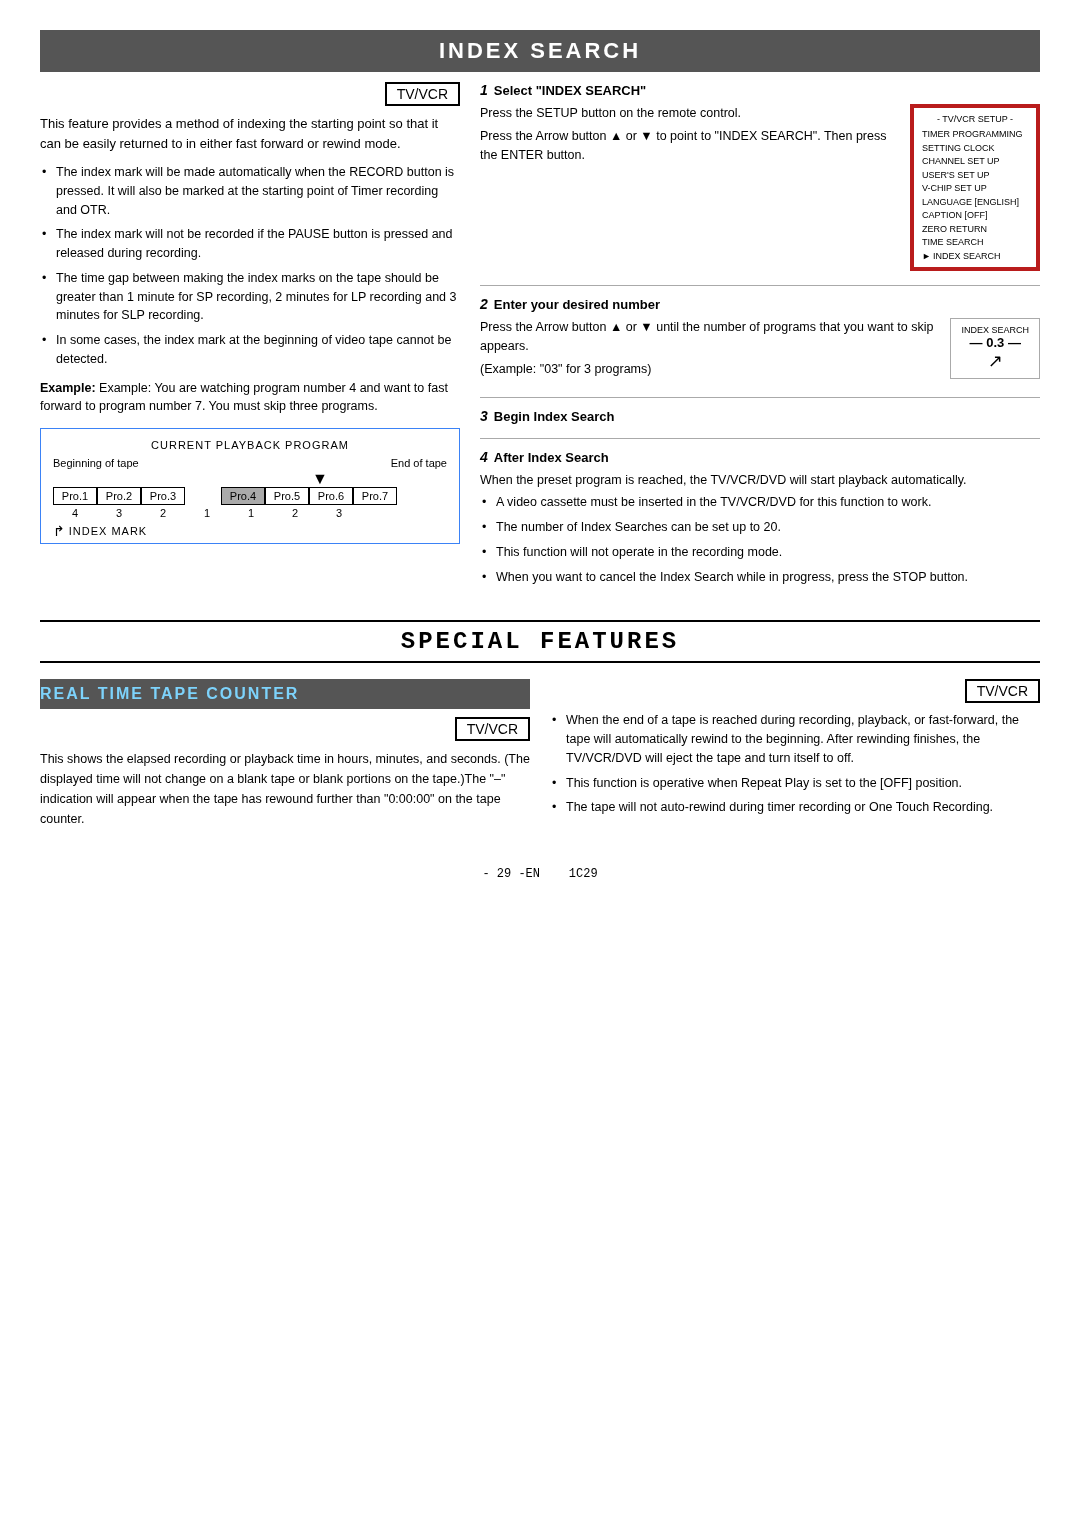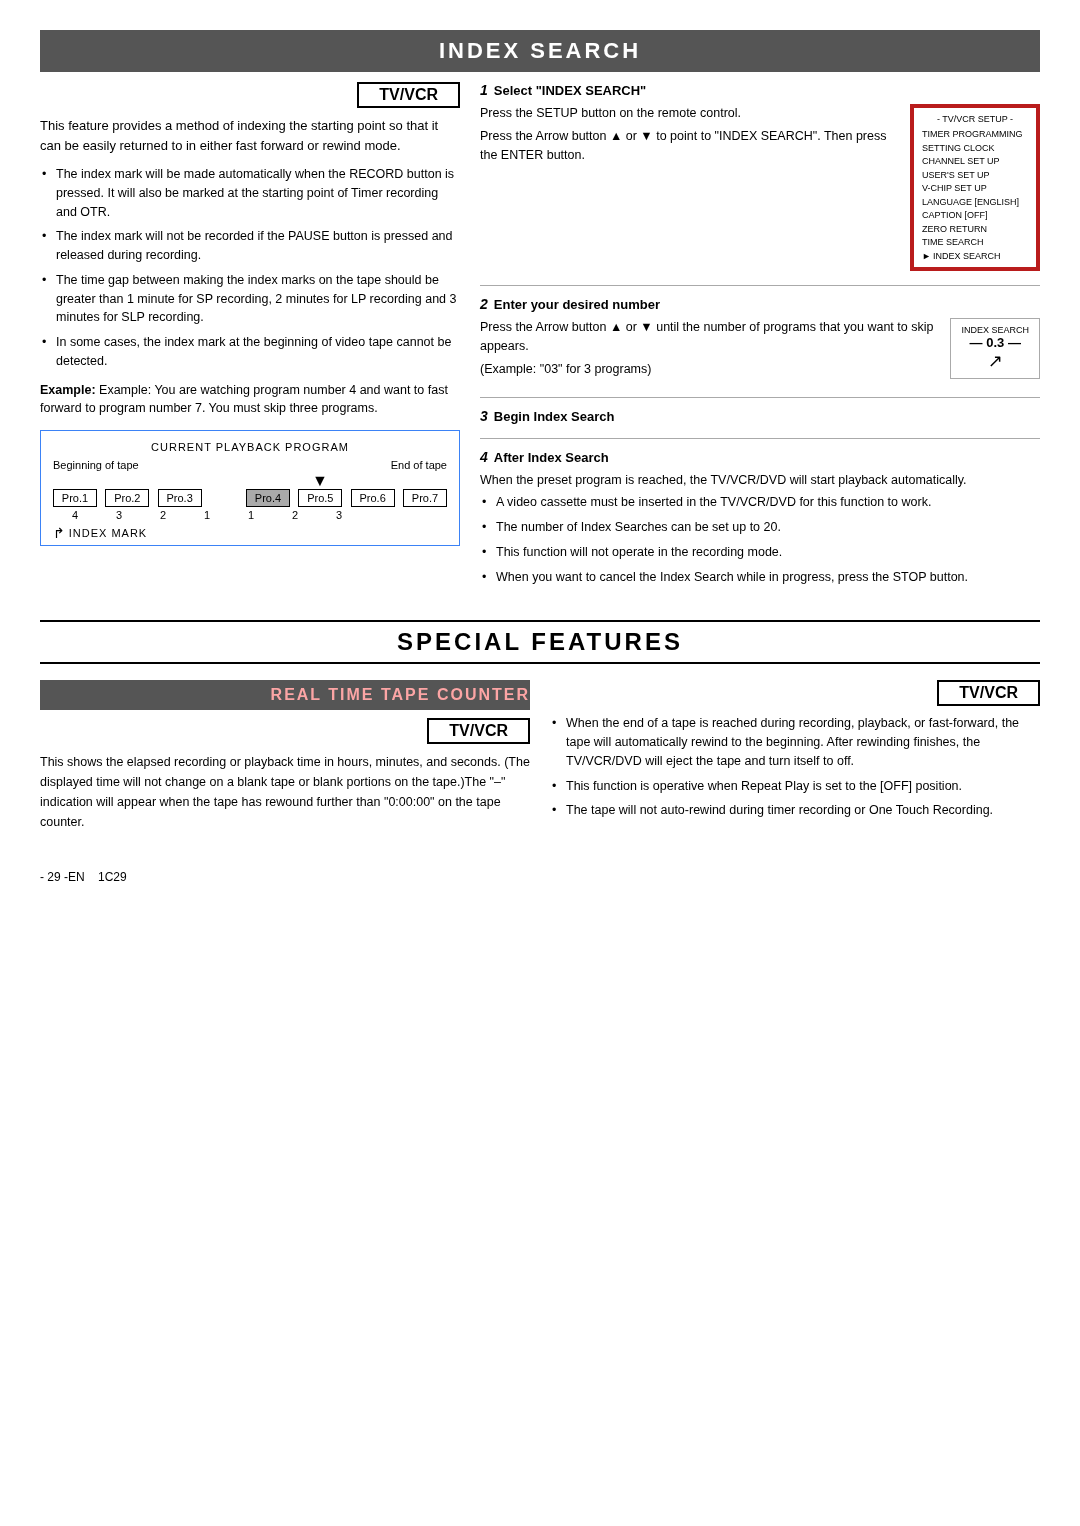--- a/index.html
+++ b/index.html
@@ -35,23 +35,23 @@
       flex-shrink: 0;
     }
 
     .right-col {
       flex: 1;
     }
 
     .tv-vcr-badge {
       border: 2px solid #000;
       display: inline-block;
-      padding: 2px 20px;
-      font-weight: bold;
-      font-size: 16px;
+      padding: 2px 10px;
+      font-weight: normal;
+      font-size: 14px;
       margin-bottom: 8px;
       float: right;
     }
 
     .clearfix::after {
       content: '';
       display: block;
       clear: both;
     }
 
@@ -118,21 +118,20 @@
       text-align: center;
       font-size: 16px;
       line-height: 1;
       margin-left: 140px;
       margin-bottom: 0;
     }
 
     .pro-row {
       display: flex;
       margin-bottom: 2px;
-      justify-content: space-between;
     }
 
     .pro-cell {
       border: 1px solid #000;
       text-align: center;
       padding: 2px 4px;
       font-size: 11px;
       min-width: 44px;
     }
 
@@ -250,57 +249,59 @@
     
     .special-features-header {
       text-align: center;
       font-size: 24px;
       font-weight: bold;
       letter-spacing: 3px;
       border-top: 2px solid #000;
       border-bottom: 2px solid #000;
       padding: 6px 0;
       margin: 20px 0 16px;
+      font-family: Liberation Mono, monospace;
     }
 
     .two-col-features {
       display: flex;
       gap: 20px;
     }
 
     .feature-col {
       flex: 1;
     }
 
     .feature-header {
       background: #555;
-      color: #fca5a5;
-      text-align: right;
+      color: #7dd3fc;
+      text-align: left;
       font-size: 16px;
       font-weight: bold;
       letter-spacing: 2px;
       padding: 6px 0;
       margin-bottom: 8px;
     }
 
     .feature-body {
       font-size: 12.5px;
       line-height: 1.6;
     }
 
     .feature-body p {
       margin-bottom: 8px;
     }
 
     .footer {
       display: flex;
-      justify-content: flex-start;
+      justify-content: center;
       align-items: center;
       margin-top: 30px;
       font-size: 12px;
+      font-family: Liberation Mono, monospace;
     }
   </style>
 </head>
 <body>
 
 <div class="index-search-header">INDEX SEARCH</div>
 
 <div class="top-section">
 
   <div class="left-col">

